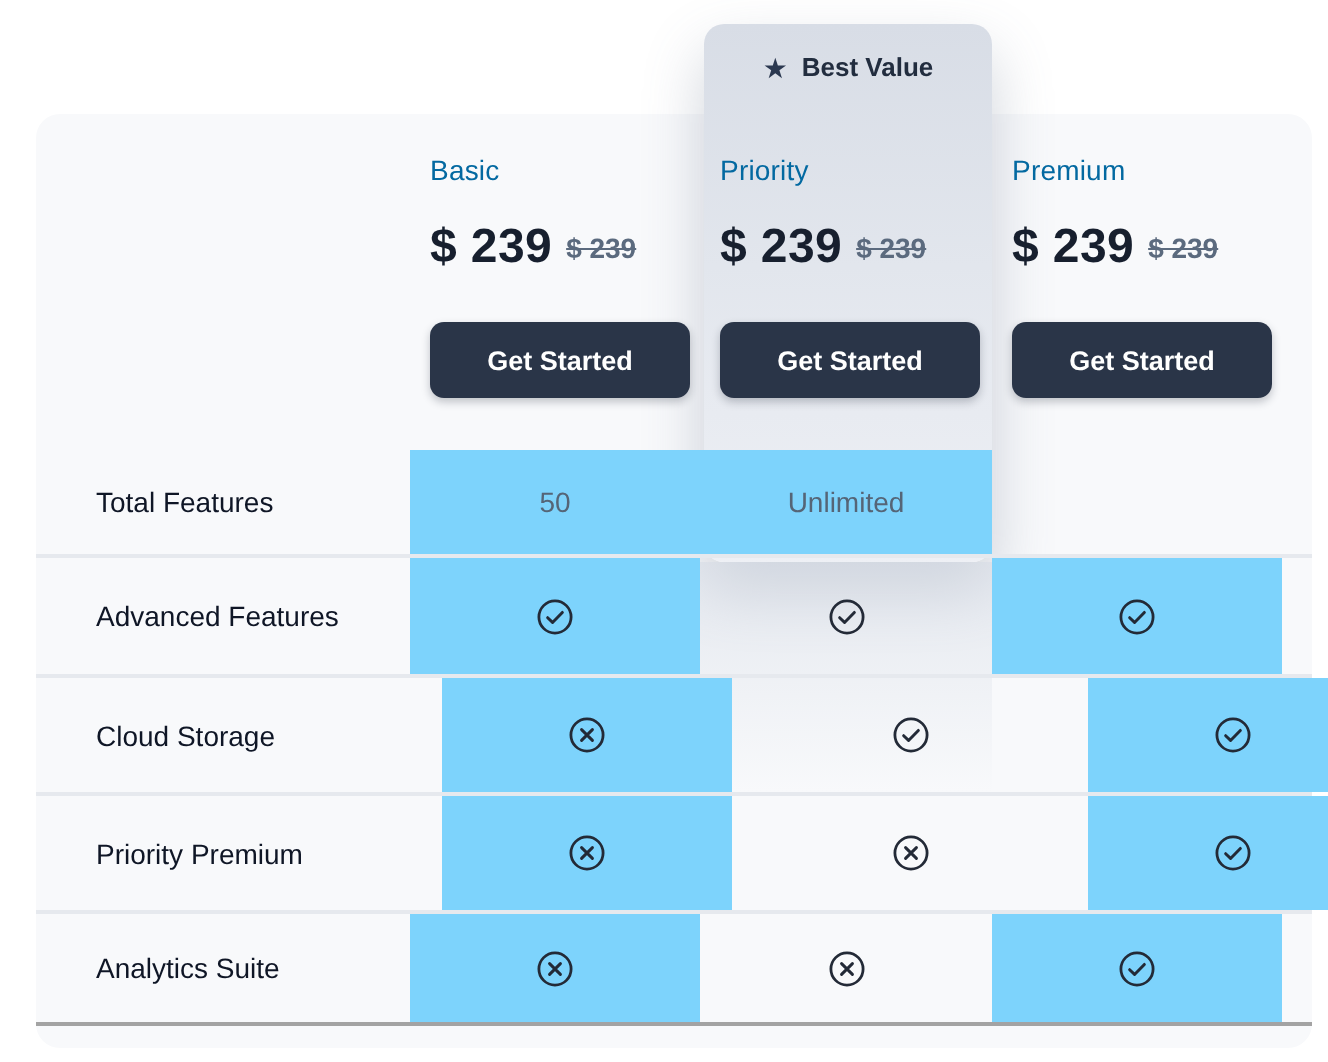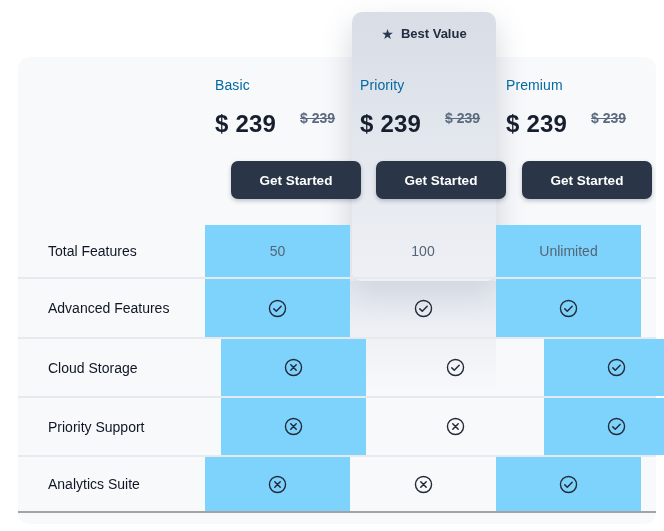--- a/index.html
+++ b/index.html
@@ -44,34 +44,33 @@
 
   .content { position: relative; z-index: 1; }
 
   .grid {
     display: grid;
     grid-template-columns: 187px 145px 146px 145px;
   }
   .header-row { height: 168px; }
   .plan-cell { padding: 20px 0 0 10px; }
   .plan-name { font-size: 14px; font-weight: 400; color: #0369a1; letter-spacing: .1px; }
-  .price-line { margin-top: 17px; display: flex; align-items: flex-start; gap: 24px; white-space: nowrap; }
+  .price-line { margin-top: 17px; display: flex; align-items: center; gap: 7px; white-space: nowrap; }
   .price { font-size: 24px; font-weight: 800; color: #171f2e; letter-spacing: .2px; }
   .old-price { font-size: 14px; font-weight: 600; color: #5b6a7e; text-decoration: line-through; }
   .cta {
     margin-top: 23px;
     width: 130px; height: 38px;
     background: #2a3548;
     color: #ffffff;
     border: none; border-radius: 7px;
     font-family: inherit;
     font-size: 13.5px; font-weight: 600;
     cursor: pointer;
     box-shadow: 0 2px 4px rgba(23,31,46,0.25);
-    margin-left: 16px;
   }
 
   .feature-row { align-items: center; }
   .feature-row.divided { border-top: 2px solid #e6e9ee; }
   .feature-row.last { border-bottom: 2px solid #a3a3a3; }
   .h-total { height: 52px; }
   .h-std   { height: 59px; gap: 16px; }
   .h-std2  { height: 60px; }
   .h-end   { height: 58px; }
 
@@ -123,21 +122,20 @@
           <span class="price">$ 239</span>
           <span class="old-price">$ 239</span>
         </div>
         <button class="cta">Get Started</button>
       </div>
     </div>
 
     <div class="grid feature-row h-total">
       <div class="cell label-cell">Total Features</div>
       <div class="cell tint val">50</div>
-      <div class="cell val">100</div>
       <div class="cell tint val">Unlimited</div>
     </div>
 
     <div class="grid feature-row divided h-std2">
       <div class="cell label-cell">Advanced Features</div>
       <div class="cell tint icon-cell">
           <svg width="21" height="21" viewBox="0 0 24 24" fill="none">
             <circle cx="12" cy="12" r="9.2" stroke="#232a37" stroke-width="1.6"></circle>
             <path d="M7.8 12.4 L10.6 15.1 L16.2 9.4" stroke="#232a37" stroke-width="1.7" stroke-linecap="round" stroke-linejoin="round"></path>
           </svg>
@@ -172,21 +170,21 @@
         </div>
       <div class="cell tint icon-cell">
           <svg width="21" height="21" viewBox="0 0 24 24" fill="none">
             <circle cx="12" cy="12" r="9.2" stroke="#232a37" stroke-width="1.6"></circle>
             <path d="M7.8 12.4 L10.6 15.1 L16.2 9.4" stroke="#232a37" stroke-width="1.7" stroke-linecap="round" stroke-linejoin="round"></path>
           </svg>
         </div>
     </div>
 
     <div class="grid feature-row divided h-std">
-      <div class="cell label-cell">Priority Support</div>
+      <div class="cell label-cell">Priority Premium</div>
       <div class="cell tint icon-cell">
           <svg width="21" height="21" viewBox="0 0 24 24" fill="none">
             <circle cx="12" cy="12" r="9.2" stroke="#232a37" stroke-width="1.6"></circle>
             <path d="M8.9 8.9 L15.1 15.1 M15.1 8.9 L8.9 15.1" stroke="#232a37" stroke-width="1.7" stroke-linecap="round"></path>
           </svg>
         </div>
       <div class="cell icon-cell">
           <svg width="21" height="21" viewBox="0 0 24 24" fill="none">
             <circle cx="12" cy="12" r="9.2" stroke="#232a37" stroke-width="1.6"></circle>
             <path d="M8.9 8.9 L15.1 15.1 M15.1 8.9 L8.9 15.1" stroke="#232a37" stroke-width="1.7" stroke-linecap="round"></path>

